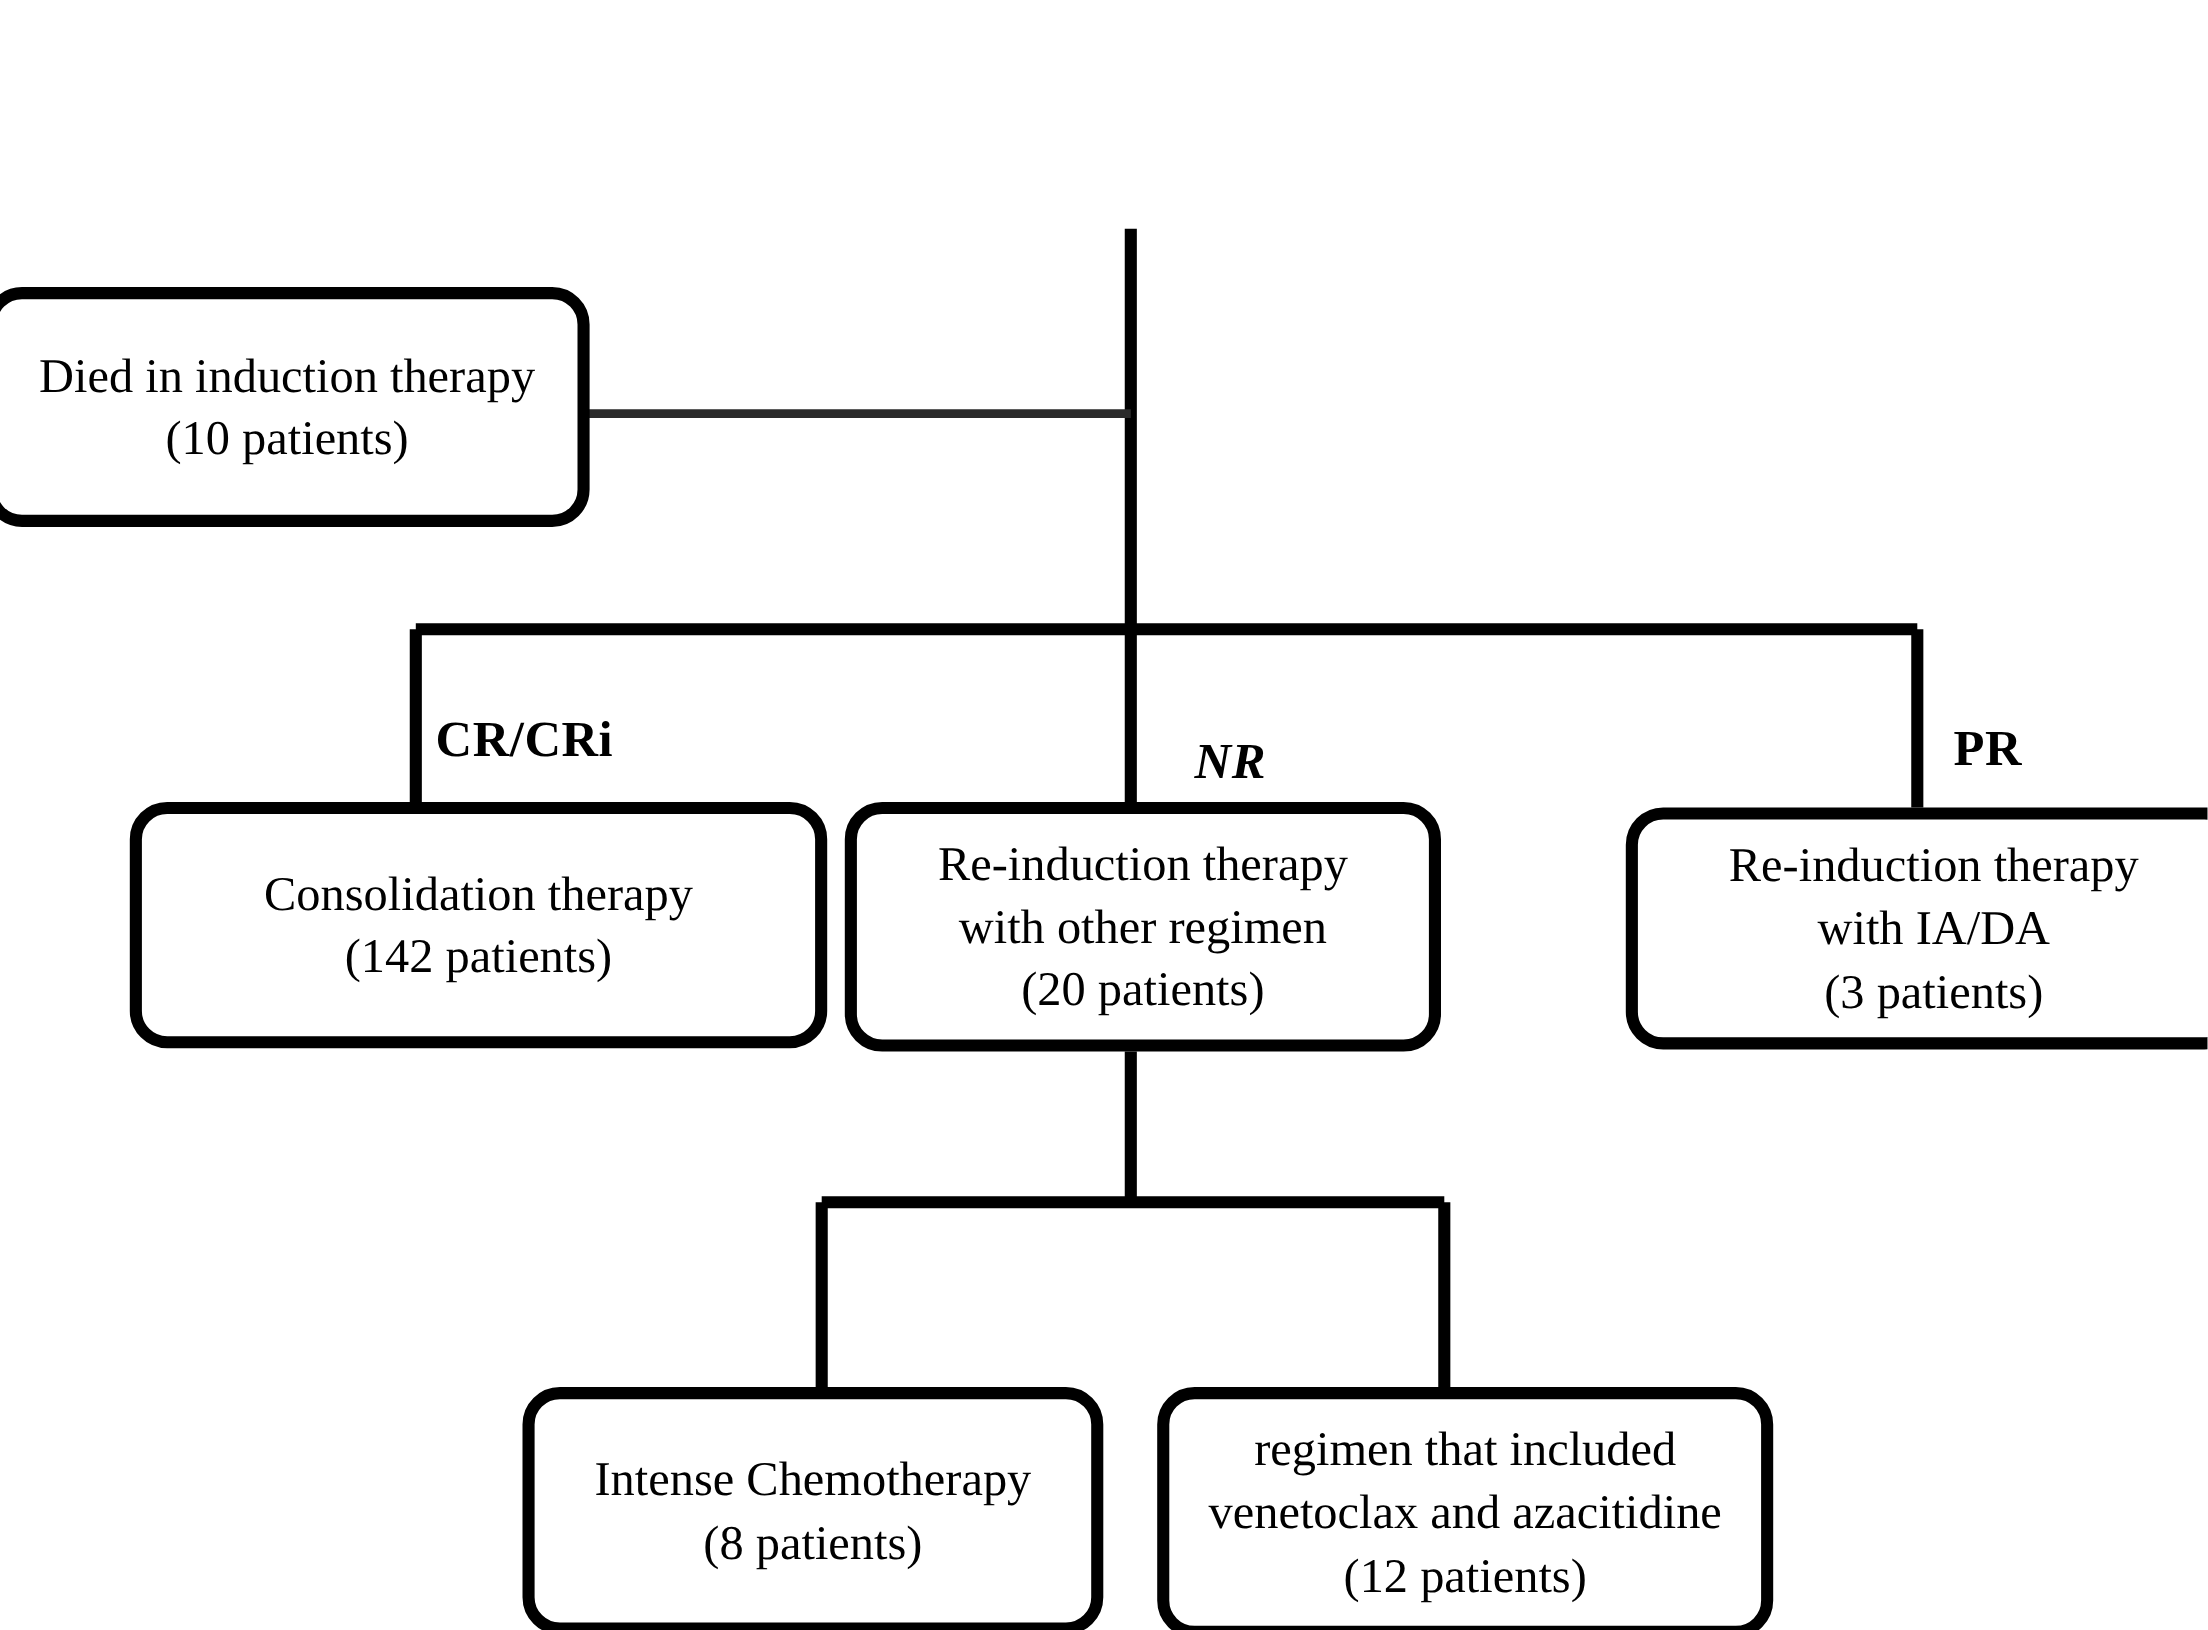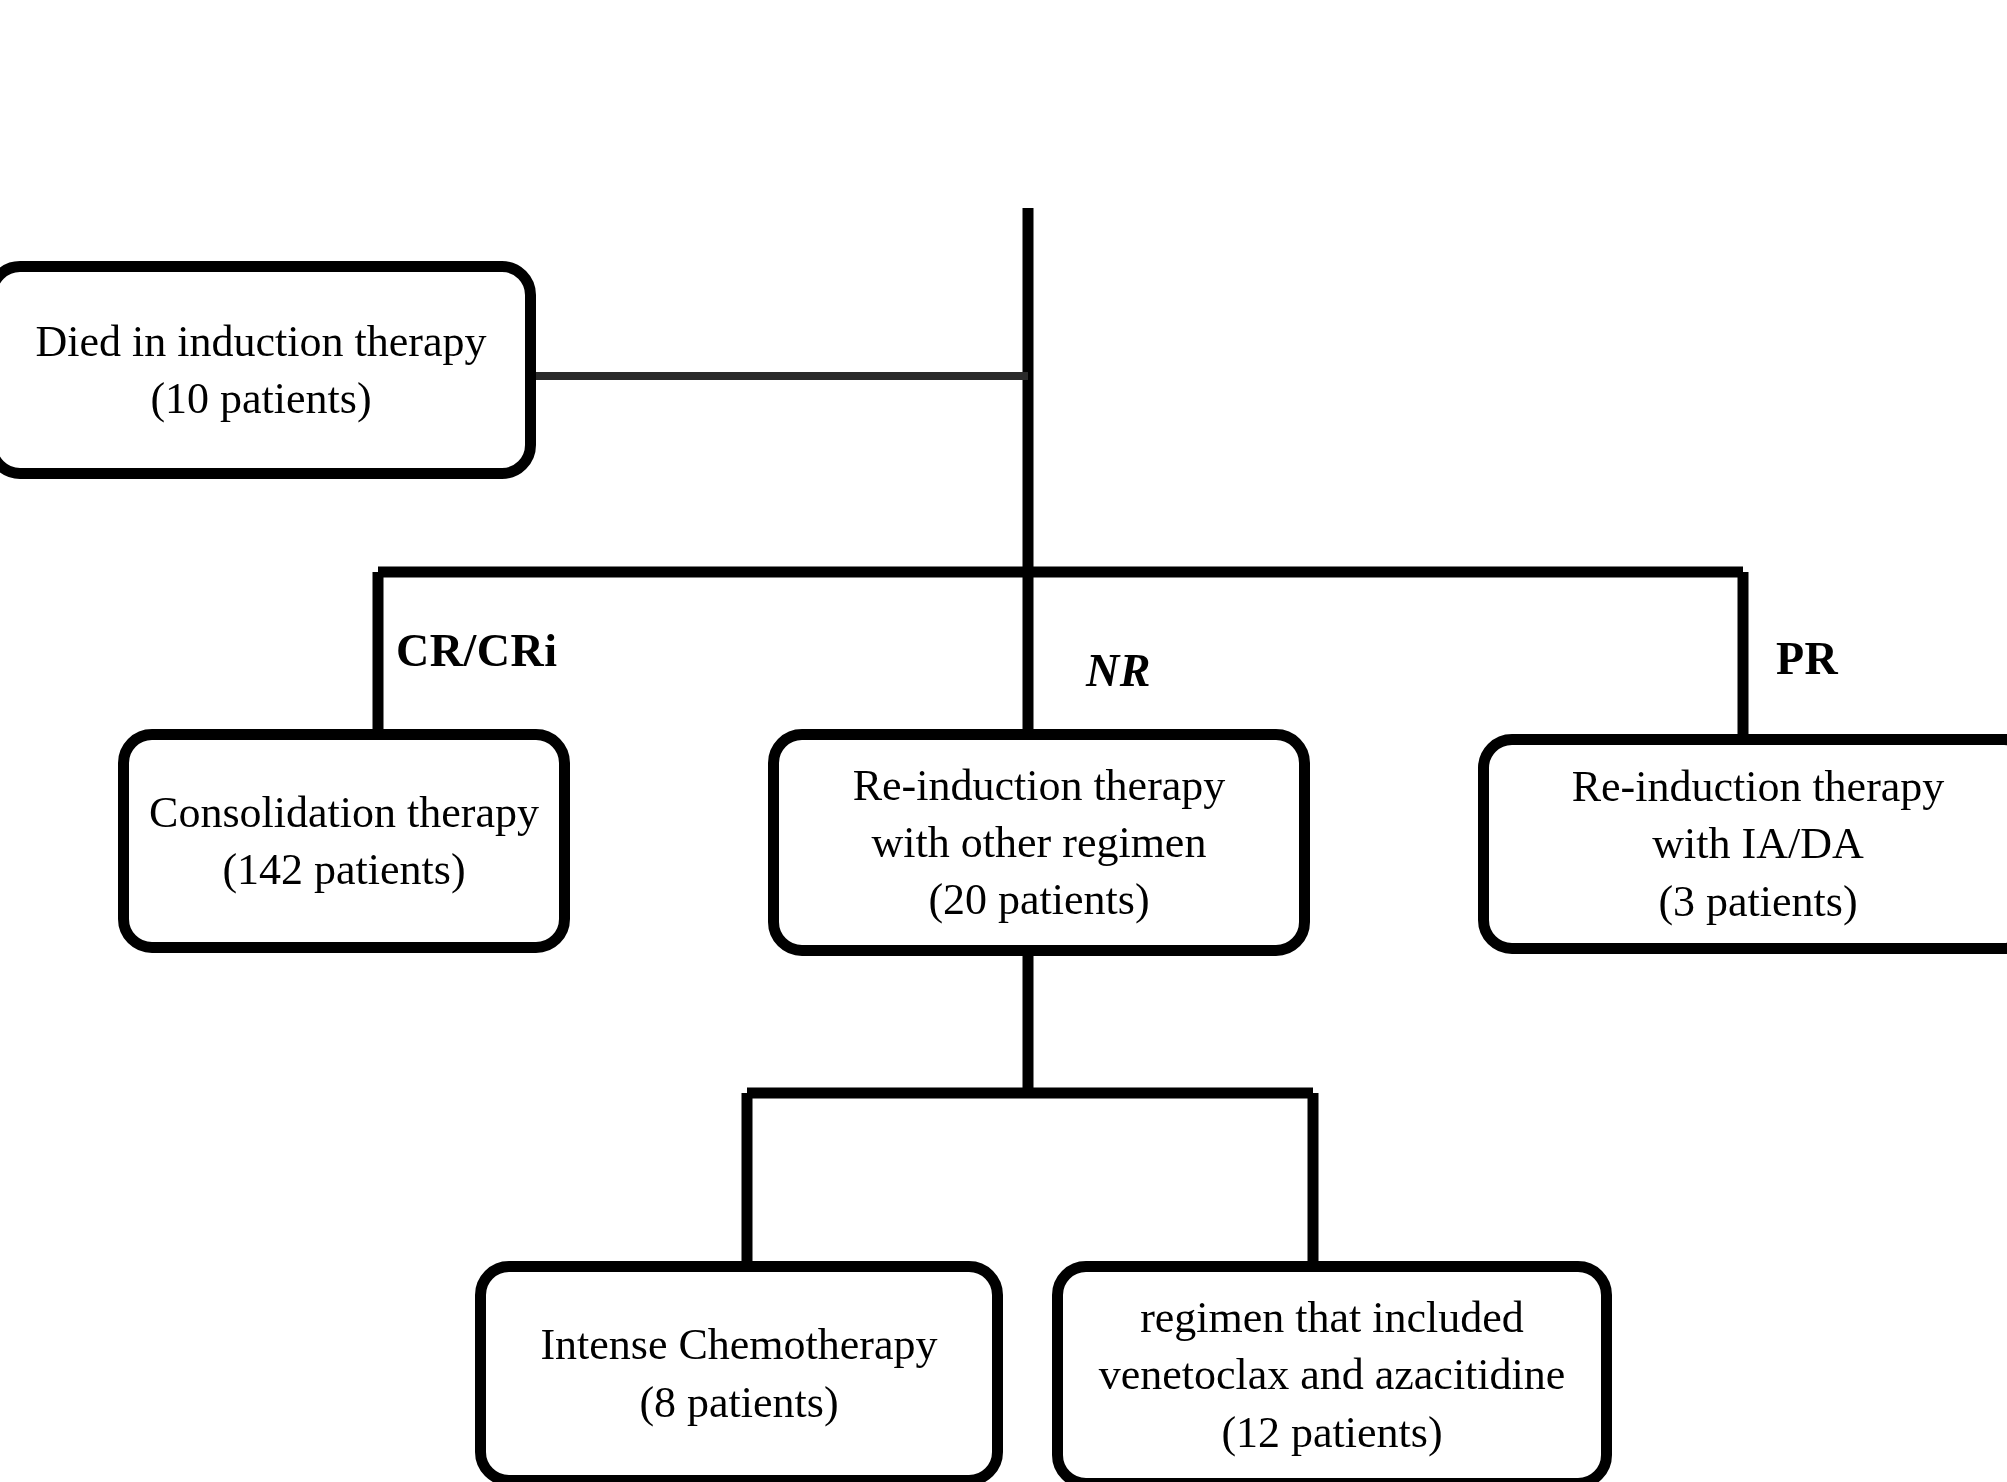--- a/index.html
+++ b/index.html
@@ -44,26 +44,27 @@
     padding: 0 14px;
   }
   .edge-label {
     position: absolute;
     font-weight: bold;
     font-size: 46px;
     line-height: 1;
     letter-spacing: 0.5px;
     z-index: 4;
     white-space: nowrap;
+    margin-top: 21px;
   }
 
   
   #node-induction      { left: 675px;  top: 2px;    width: 716px;  height: 206px; }
   #node-died           { left: -14px;  top: 261px;  width: 550px;  height: 218px; }
-  #node-consolidation  { left: 118px;  top: 729px;  width: 452px;  height: 224px; }
+  #node-consolidation  { left: 118px;  top: 729px;  width: 634px;  height: 224px; }
   #node-reinduction-other { left: 768px; top: 729px; width: 542px;  height: 227px; }
   #node-reinduction-iada  { left: 1478px; top: 734px; width: 560px; height: 220px; }
   #node-intense-chemo  { left: 475px;  top: 1261px; width: 528px;  height: 225px; }
   #node-venetoclax     { left: 1052px; top: 1261px; width: 560px;  height: 228px; }
 
   
   #label-crcri { left: 396px;  top: 628px; }
   #label-nr    { left: 1086px; top: 648px; font-style: italic; }
   #label-pr    { left: 1776px; top: 636px; }
 </style>

